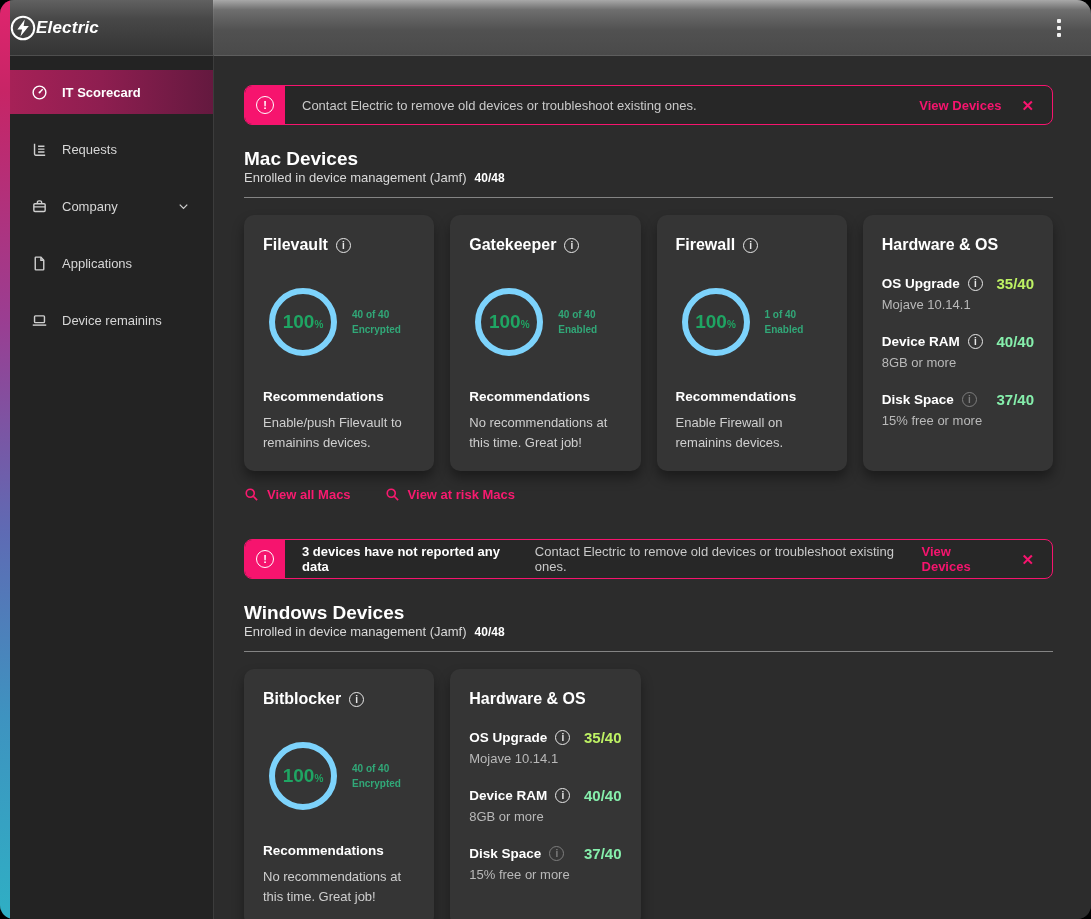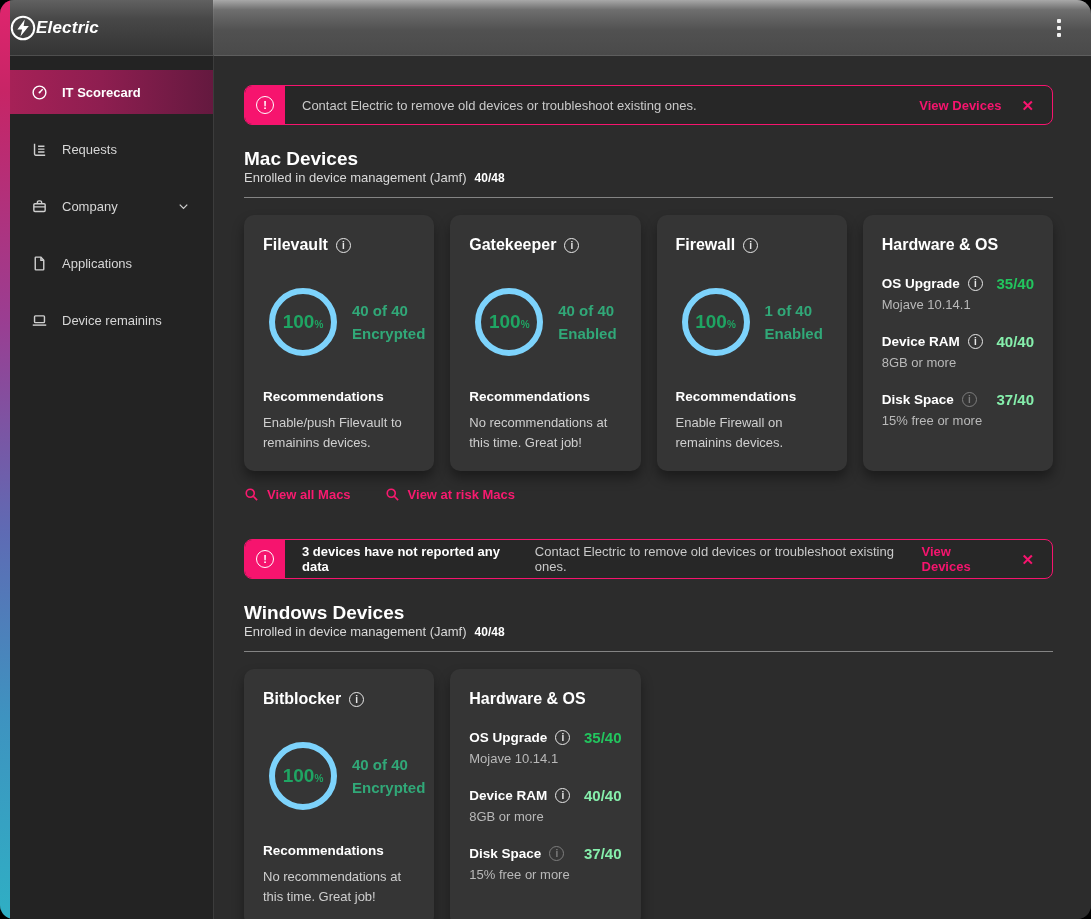--- a/index.html
+++ b/index.html
@@ -124,32 +124,32 @@
   .info-icon.dim { border-color: #7d7d7d; color: #7d7d7d; }
 
   .ring-row { display: flex; align-items: center; gap: 15px; margin: 23px 0 0 6px; height: 90px; }
   .ring {
     width: 68px; height: 68px; flex: 0 0 68px; border-radius: 50%;
     border: 6px solid #7dd3fc;
     display: flex; align-items: center; justify-content: center;
   }
   .ring .pct { color: #1FA563; font-size: 19px; font-weight: 700; }
   .ring .pct-sym { color: #1FA563; font-size: 10px; font-weight: 700; margin-top: 5px; }
-  .ring-caption { color: #31A878; font-size: 15px; font-weight: 700; line-height: 1.55; }
+  .ring-caption { color: #31A878; font-size: 10px; font-weight: 700; line-height: 1.55; }
 
   .rec-title { margin-top: 22px; color: #fff; font-size: 13.5px; font-weight: 700; }
   .rec-text { margin-top: 9px; color: #cfcfcf; font-size: 13px; line-height: 1.55; }
 
   
   .hw-row { margin-top: 21px; }
   .hw-top { display: flex; align-items: center; }
   .hw-label-wrap { display: flex; align-items: center; gap: 8px; flex: 1 1 auto; }
   .hw-label { color: #fff; font-size: 13.5px; font-weight: 700; }
   .hw-value { font-size: 15px; font-weight: 700; }
-  .hw-value.val-orange { color: #22c55e; }
+  .hw-value.val-orange { color: #bef264; }
   .hw-value.val-green { color: #86efac; }
   .hw-sub { margin-top: 5px; color: #b9b9b9; font-size: 13px; }
 
   
   .links-row { margin-top: 16px; display: flex; gap: 34px; }
   .view-link { display: flex; align-items: center; gap: 8px; cursor: pointer; }
   .view-link .link-label { color: #F81A6F; font-size: 13px; font-weight: 700; }
   .search-icon { width: 15px; height: 15px; color: #F81A6F; }
 
   .section-gap { height: 37px; }

